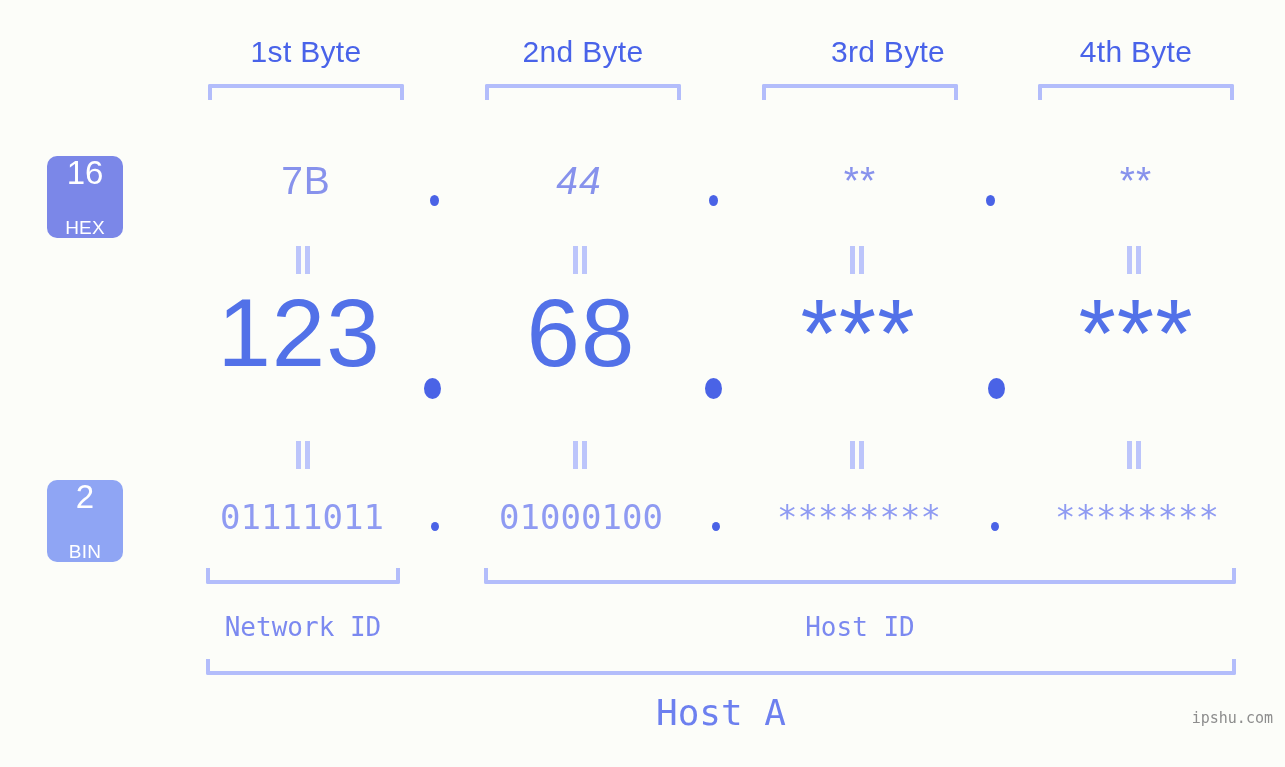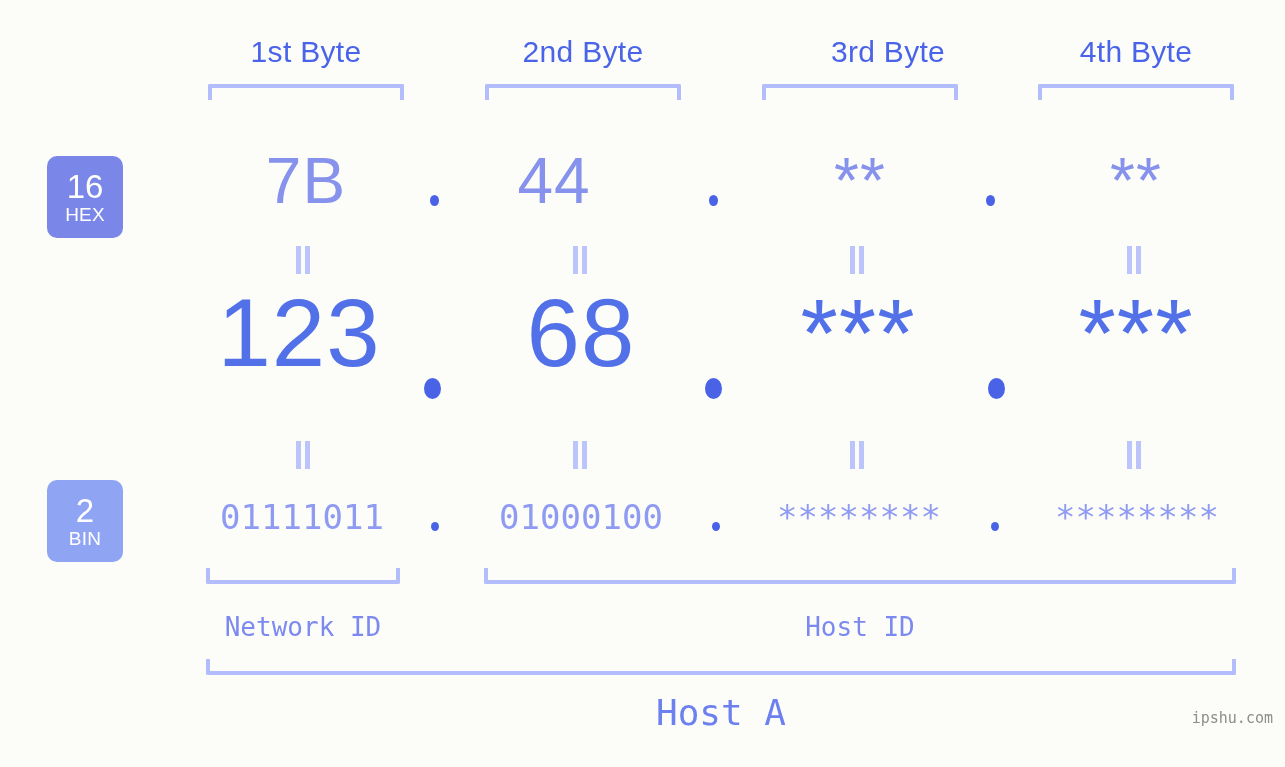--- a/index.html
+++ b/index.html
@@ -59,21 +59,21 @@
   .badge {
     position: absolute;
     left: 47px;
     width: 76px;
     height: 82px;
     border-radius: 10px;
     color: #ffffff;
     display: flex;
     flex-direction: column;
     align-items: center;
-    justify-content: center;
+    justify-content: space-between;
     font-family: "Liberation Sans", sans-serif;
   }
   .badge .num {
     font-size: 33px;
     line-height: 34px;
     font-weight: 400;
   }
   .badge .nm {
     font-size: 19px;
     line-height: 21px;
@@ -85,21 +85,21 @@
   .cell {
     position: absolute;
     text-align: center;
     white-space: nowrap;
   }
 
   .hex-val {
     top: 150px;
     height: 62px;
     line-height: 62px;
-    font-size: 64px;
+    font-size: 39px;
     color: #8792ec;
     font-family: "Liberation Sans", sans-serif;
     letter-spacing: 1px;
   }
 
   .dec-val {
     top: 278px;
     height: 110px;
     line-height: 110px;
     font-size: 96px;
@@ -194,21 +194,21 @@
   <div class="bracket-down" style="left:485px; width:196px; top:84px;"></div>
   <div class="bracket-down" style="left:762px; width:196px; top:84px;"></div>
   <div class="bracket-down" style="left:1038px; width:196px; top:84px;"></div>
 
   <div class="badge" style="top:156px; background:#7b87e8;">
     <span class="num">16</span>
     <span class="nm">HEX</span>
   </div>
 
   <div class="cell hex-val" style="left:208px; width:196px;">7B</div>
-  <div class="cell hex-val" style="left:456px; width:196px;">44</div>
+  <div class="cell hex-val" style="left:481px; width:196px;font-style:italic;">44</div>
   <div class="cell hex-val" style="left:762px; width:196px;">**</div>
   <div class="cell hex-val" style="left:1038px; width:196px;">**</div>
 
   <div class="dot dot-hex" style="left:430px;"></div>
   <div class="dot dot-hex" style="left:709px;"></div>
   <div class="dot dot-hex" style="left:986px;"></div>
 
   <div class="eqm" style="left:294px; top:246px;">
       <i></i>
       <i></i>

